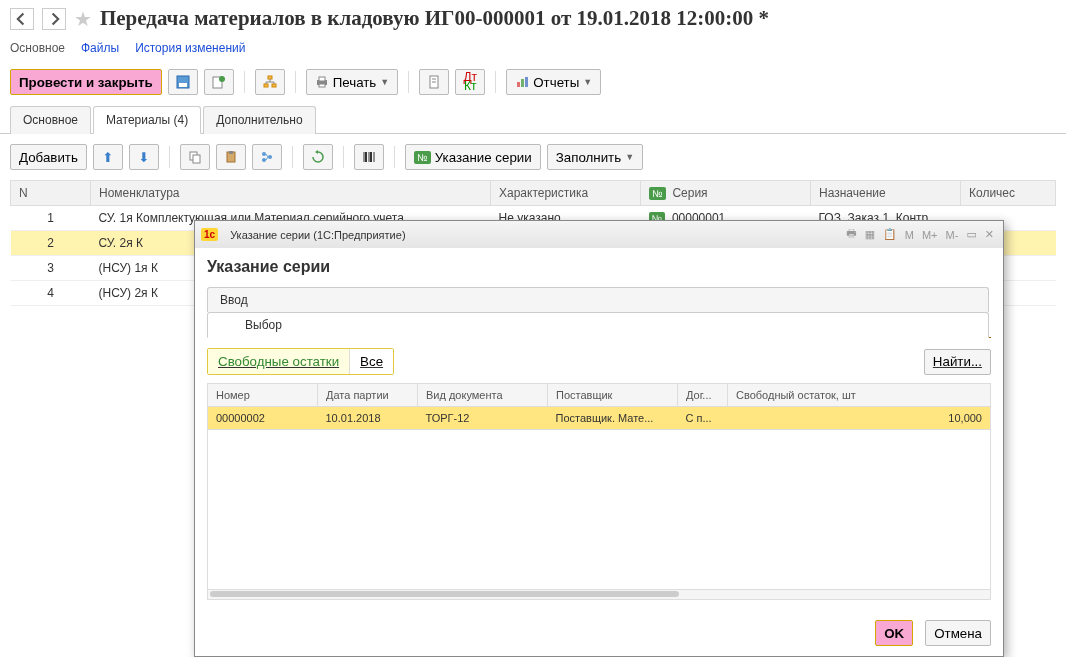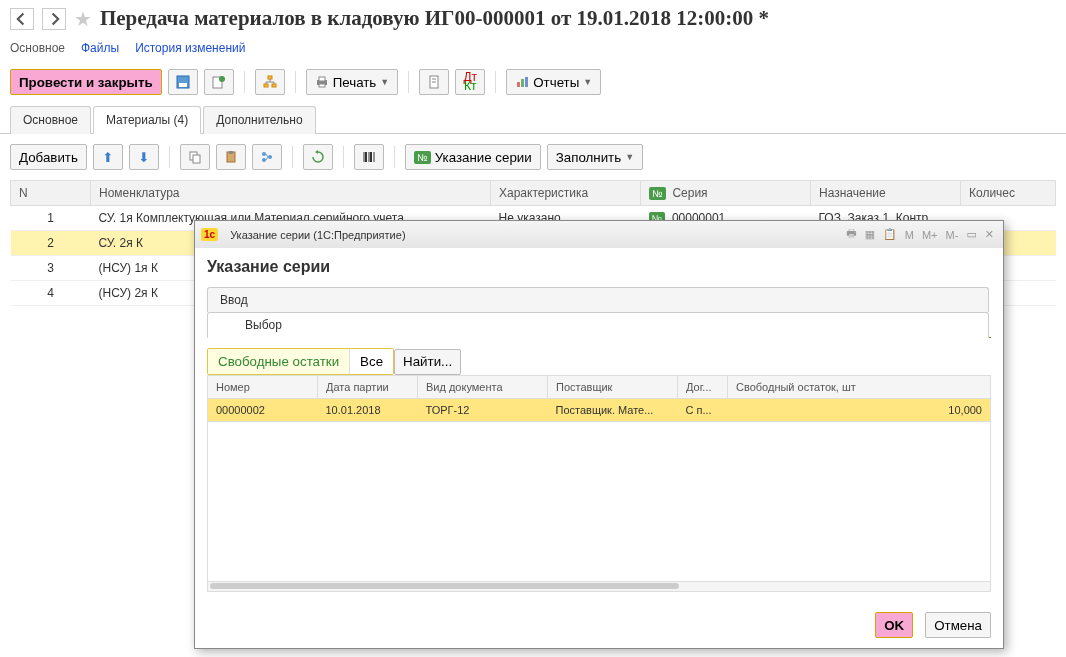--- a/index.html
+++ b/index.html
@@ -36,21 +36,21 @@
 .dialog-titlebar { background: linear-gradient(#f5f5f5,#e5e5e5); padding: 3px 6px; display: flex; align-items: center; justify-content: space-between; font-size: 11px; }
 .dialog-titlebar .left { display: flex; align-items: center; gap: 12px; }
 .dialog-titlebar .right { display: flex; align-items: center; gap: 2px; color: #999; }
 .dialog-titlebar .right span { font-size: 11px; cursor: pointer; padding: 1px 3px; }
 .logo-1c { background: #ffd633; color: #c00; font-weight: bold; font-size: 10px; padding: 1px 3px; border-radius: 2px; }
 .dialog-body { padding: 10px 12px; }
 .dialog-heading { font-size: 16px; font-weight: bold; margin-bottom: 10px; }
 .dialog-tabs { display: flex; border-bottom: 1px solid #a16207; margin-bottom: 10px; flex-direction: column; }
 .dialog-tab { padding: 5px 12px; border: 1px solid #ccc; border-bottom: none; background: #f5f5f5; margin-right: 2px; cursor: pointer; border-radius: 3px 3px 0 0; position: relative; top: 1px; }
 .dialog-tab.active { background: #fff; border-bottom: 1px solid #fff; padding-left: 37px; }
-.filter-row { display: flex; align-items: center; }
+.filter-row { display: flex; justify-content: space-between; margin-bottom: 8px; align-items: center; text-decoration: underline; }
 .filter-left { display: flex; gap: 0; border: 1px solid #e0c840; border-radius: 2px; overflow: hidden; }
 .filter-btn { padding: 5px 10px; cursor: pointer; border: none; background: #fff; }
 .filter-btn.active { color: #338833; background: #fffee0; }
 .filter-btn + .filter-btn { border-left: 1px solid #ddd; }
 .filter-right { display: flex; gap: 8px; }
 table.dialog-grid { width: 100%; border-collapse: collapse; border: 1px solid #ddd; }
 table.dialog-grid th { background: #f5f5f5; border: 1px solid #ddd; padding: 5px 8px; text-align: left; font-weight: normal; color: #555; font-size: 11px; }
 table.dialog-grid td { padding: 5px 8px; font-size: 11px; }
 table.dialog-grid tr.sel td { background: #ffe680; }
 .dialog-empty { height: 160px; border: 1px solid #ddd; border-top: none; }

